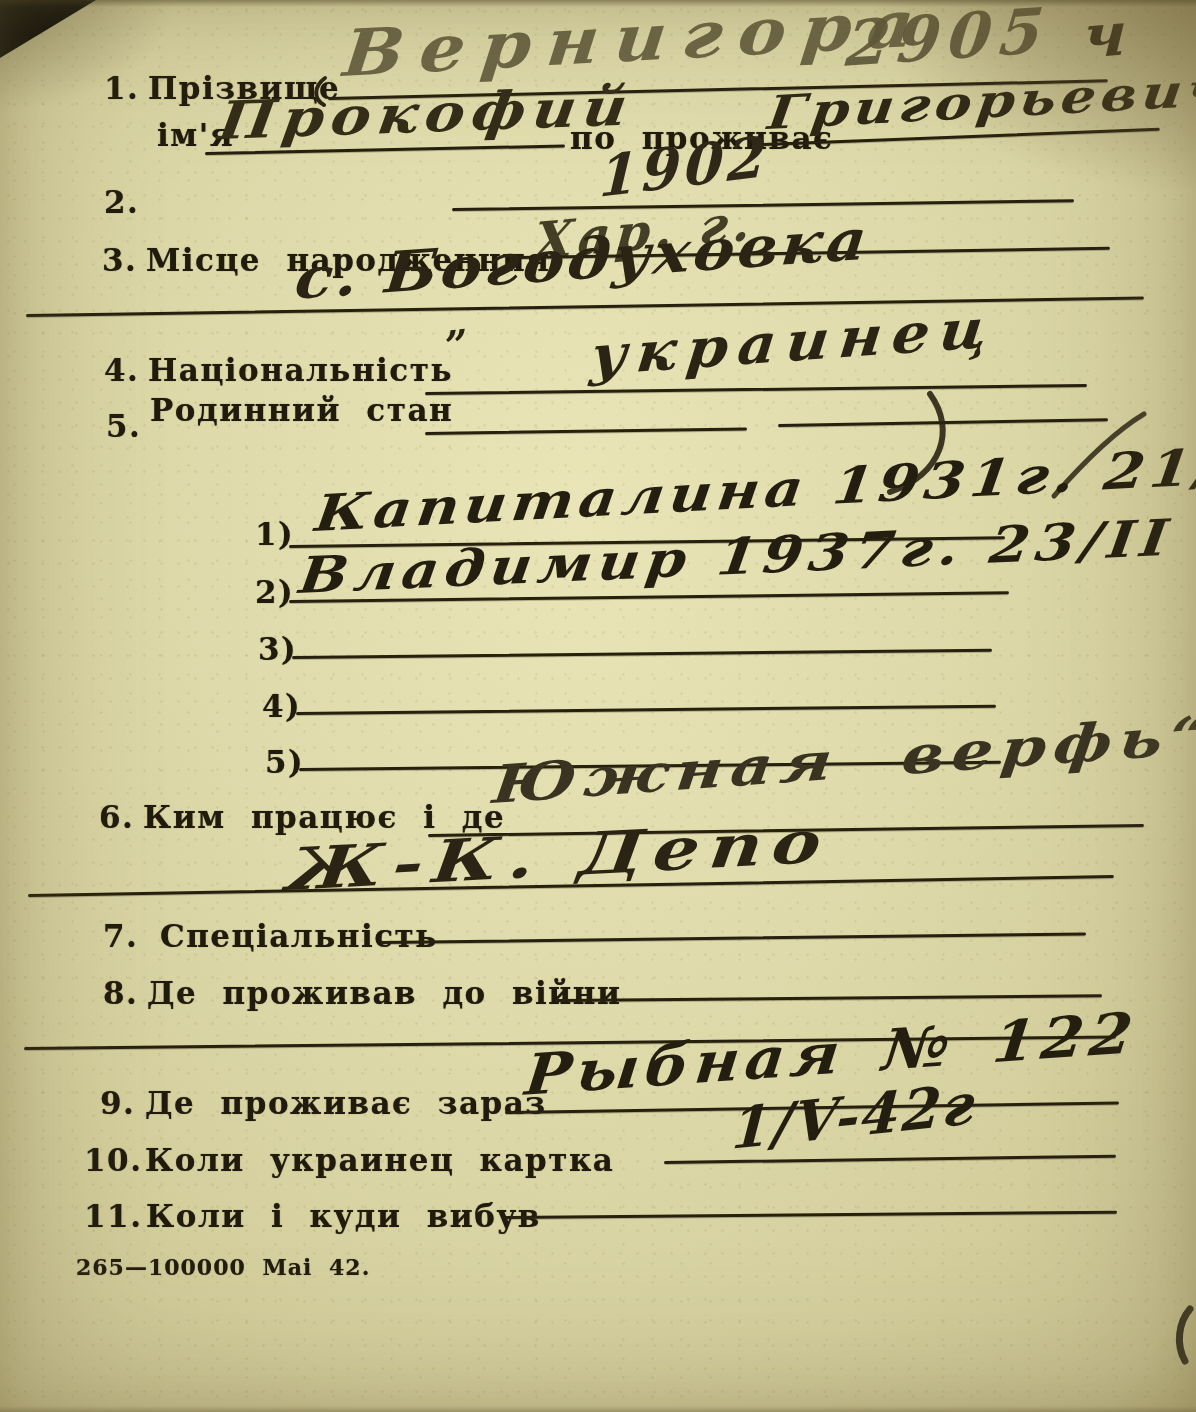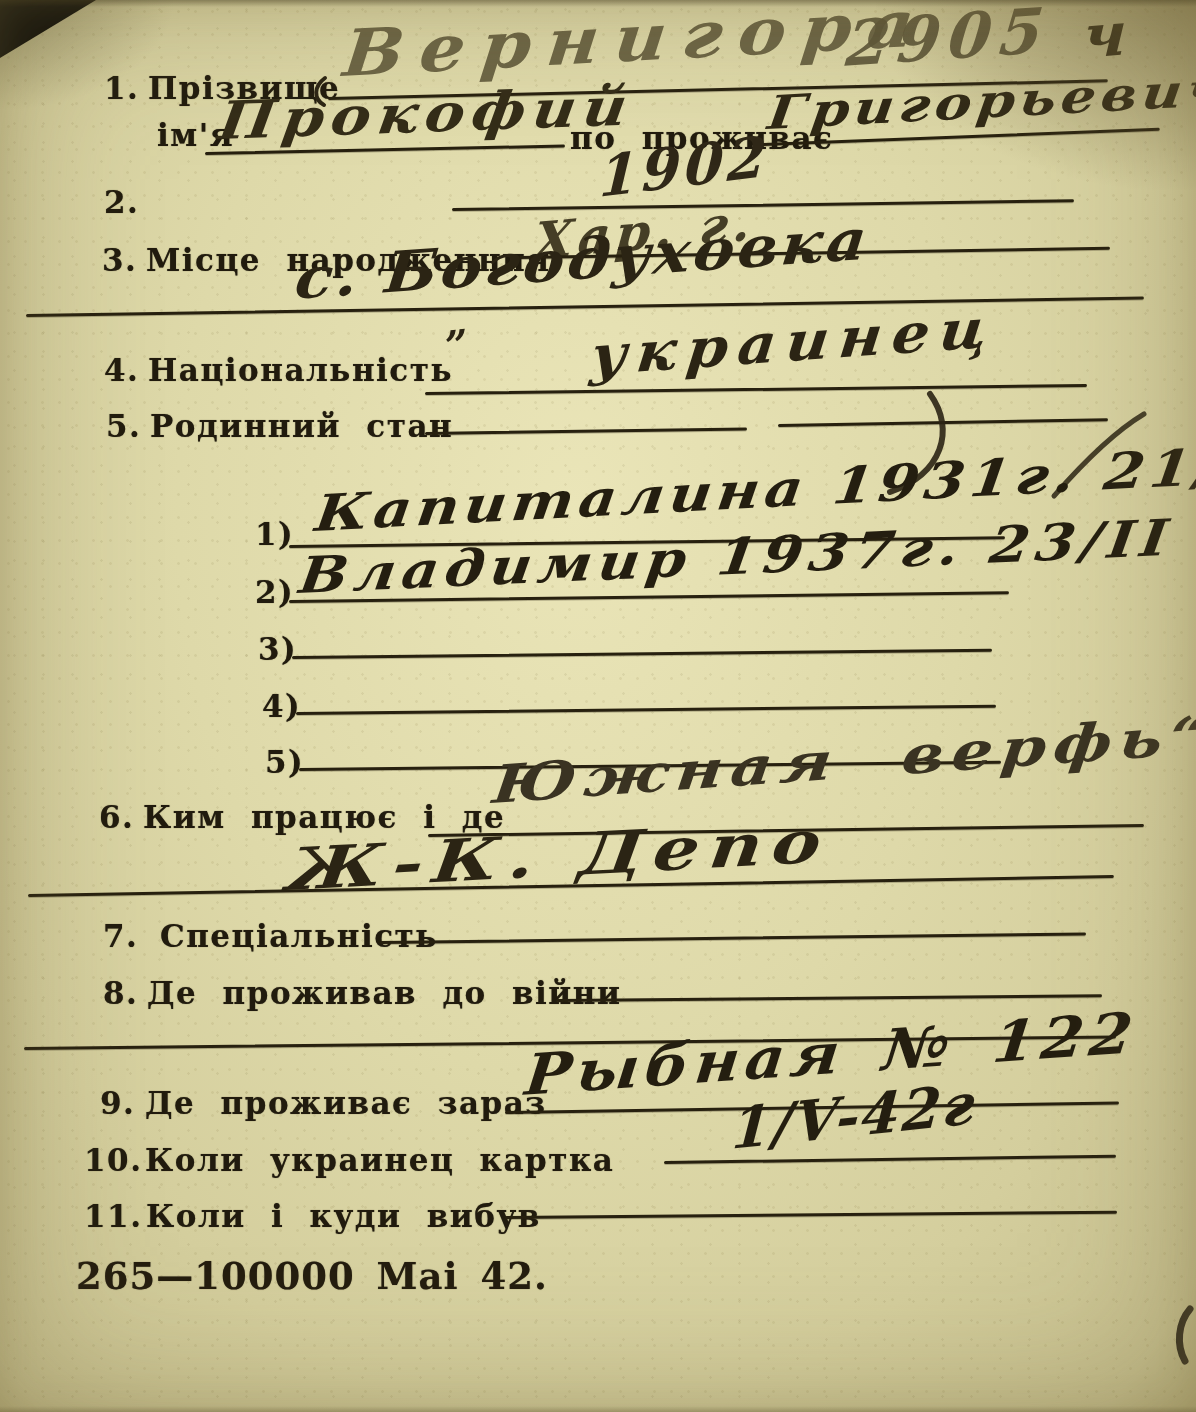--- a/index.html
+++ b/index.html
@@ -23,21 +23,21 @@
     background:radial-gradient(ellipse at 0% 0%, rgba(60,52,24,.35), transparent 65%);}
   .corner-tr{position:absolute;top:0;right:0;width:320px;height:190px;
     background:radial-gradient(ellipse at 100% 0%, rgba(96,82,44,.52) 0%, rgba(96,82,44,.22) 45%, transparent 72%);}
   .pnum,.plab{position:absolute;font-weight:bold;font-size:31px;color:#211b0e;
     letter-spacing:1.5px;word-spacing:13px;white-space:nowrap;
     text-shadow:0 0 1px rgba(33,27,14,.6);}
   .rule{position:absolute;height:3px;background:#27200f;border-radius:2px;
     transform-origin:0 50%;box-shadow:0 1px 0 rgba(39,32,15,.25);}
   .hand{position:absolute;font-style:italic;font-weight:bold;white-space:nowrap;
     transform-origin:0 100%;}
-  .imprint{position:absolute;font-weight:bold;font-size:37px;color:#241d0f;
+  .imprint{position:absolute;font-weight:bold;font-size:22px;color:#241d0f;
     letter-spacing:1px;word-spacing:8px;white-space:nowrap;
     text-shadow:0 0 1px rgba(36,29,15,.55);}
   svg.stroke{position:absolute;overflow:visible;}
 </style>
 </head>
 <body>
 
 <div class="stage">
   <div class="paper"></div>
 
@@ -69,21 +69,21 @@
   <span class="hand" style="left:292px;top:246px;font-size:56px;letter-spacing:3px;color:#2b2414;transform:rotate(-4deg) skewX(-10deg) scaleX(1.1)">с. Богодуховка</span>
   <div class="rule" style="left:26px;top:314px;width:1118px;transform:rotate(-0.9deg)"></div>
 
   <span class="pnum" style="left:104px;top:352px">4.</span>
   <span class="plab" style="left:148px;top:352px">Національність</span>
   <span class="hand" style="left:448px;top:322px;font-size:40px;letter-spacing:2px;color:#2b2414;transform:rotate(-6deg)">”</span>
   <span class="hand" style="left:588px;top:324px;font-size:54px;letter-spacing:9px;color:#2b2414;transform:rotate(-4deg) skewX(-10deg) scaleX(1.1)">украинец</span>
   <div class="rule" style="left:425px;top:392px;width:662px;transform:rotate(-0.7deg)"></div>
 
   <span class="pnum" style="left:106px;top:408px">5.</span>
-  <span class="plab" style="left:150px;top:408px">Родинний стан</span>
+  <span class="plab" style="left:150px;top:392px">Родинний стан</span>
   <div class="rule" style="left:425px;top:432px;width:322px;transform:rotate(-0.8deg)"></div>
   <div class="rule" style="left:778px;top:424px;width:330px;transform:rotate(-1deg)"></div>
   <svg class="stroke" style="left:858px;top:390px" width="120" height="112" viewBox="0 0 120 112">
     <path d="M72,4 C98,40 84,84 32,102" stroke="#2b2414" stroke-width="6" fill="none" stroke-linecap="round" opacity=".9"></path>
   </svg>
   <svg class="stroke" style="left:1042px;top:406px" width="110" height="96" viewBox="0 0 110 96">
     <path d="M12,90 C40,58 72,26 102,8" stroke="#2b2414" stroke-width="5" fill="none" stroke-linecap="round" opacity=".85"></path>
   </svg>
 
 

